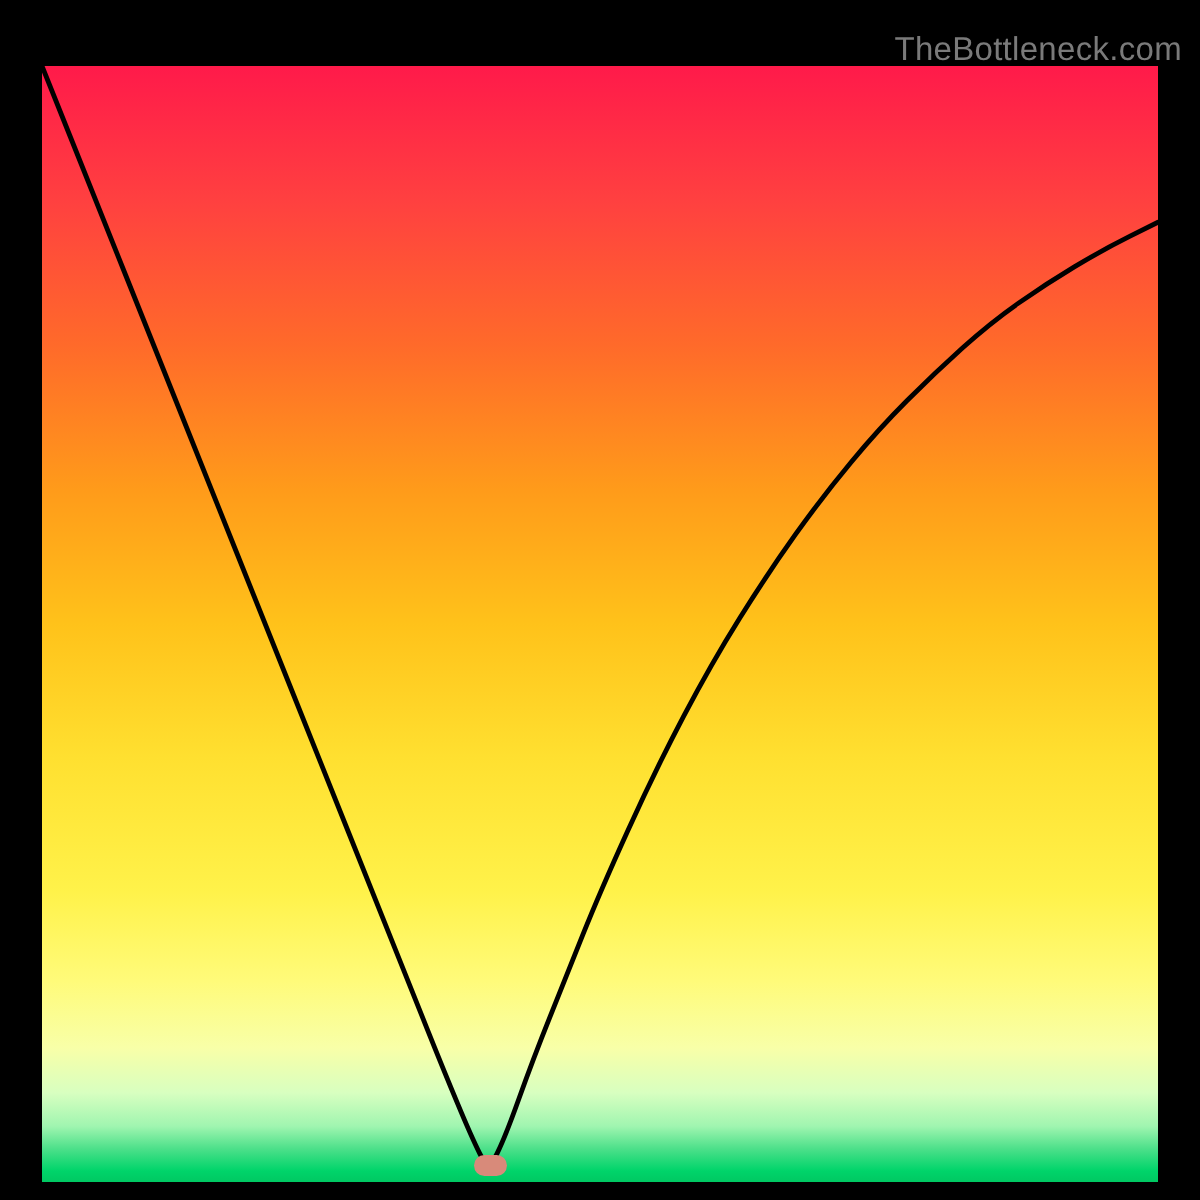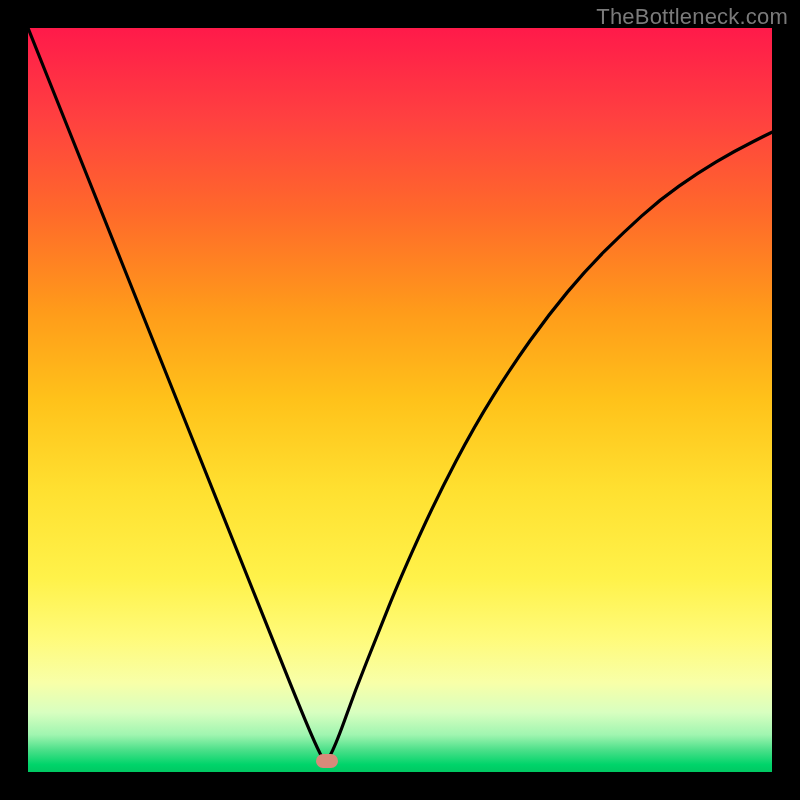--- a/index.html
+++ b/index.html
@@ -6,21 +6,21 @@
     margin: 0;
     padding: 0;
     width: 800px;
     height: 800px;
     background: #000;
     overflow: hidden;
   }
   .frame {
     position: absolute;
     left: 0;
-    top: 0;
+    top: 16px;
     width: 800px;
     height: 672px;
     background: #000;
   }
   .plot-area {
     position: absolute;
     left: 28px;
     top: 28px;
     width: 744px;
     height: 744px;

